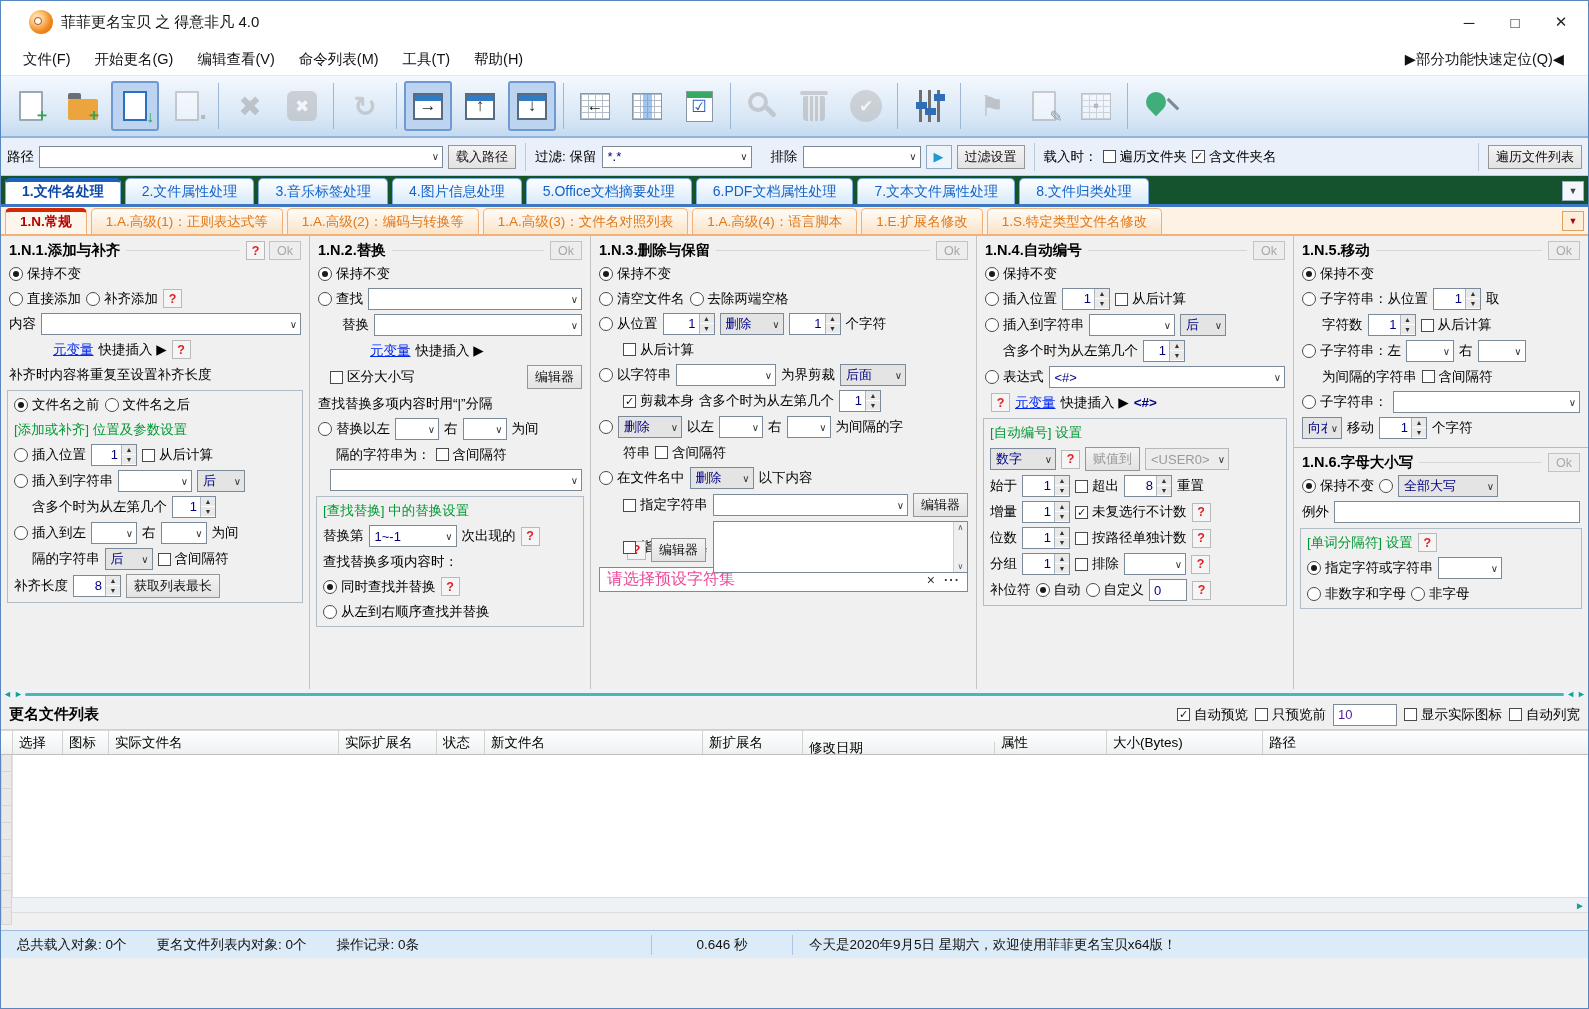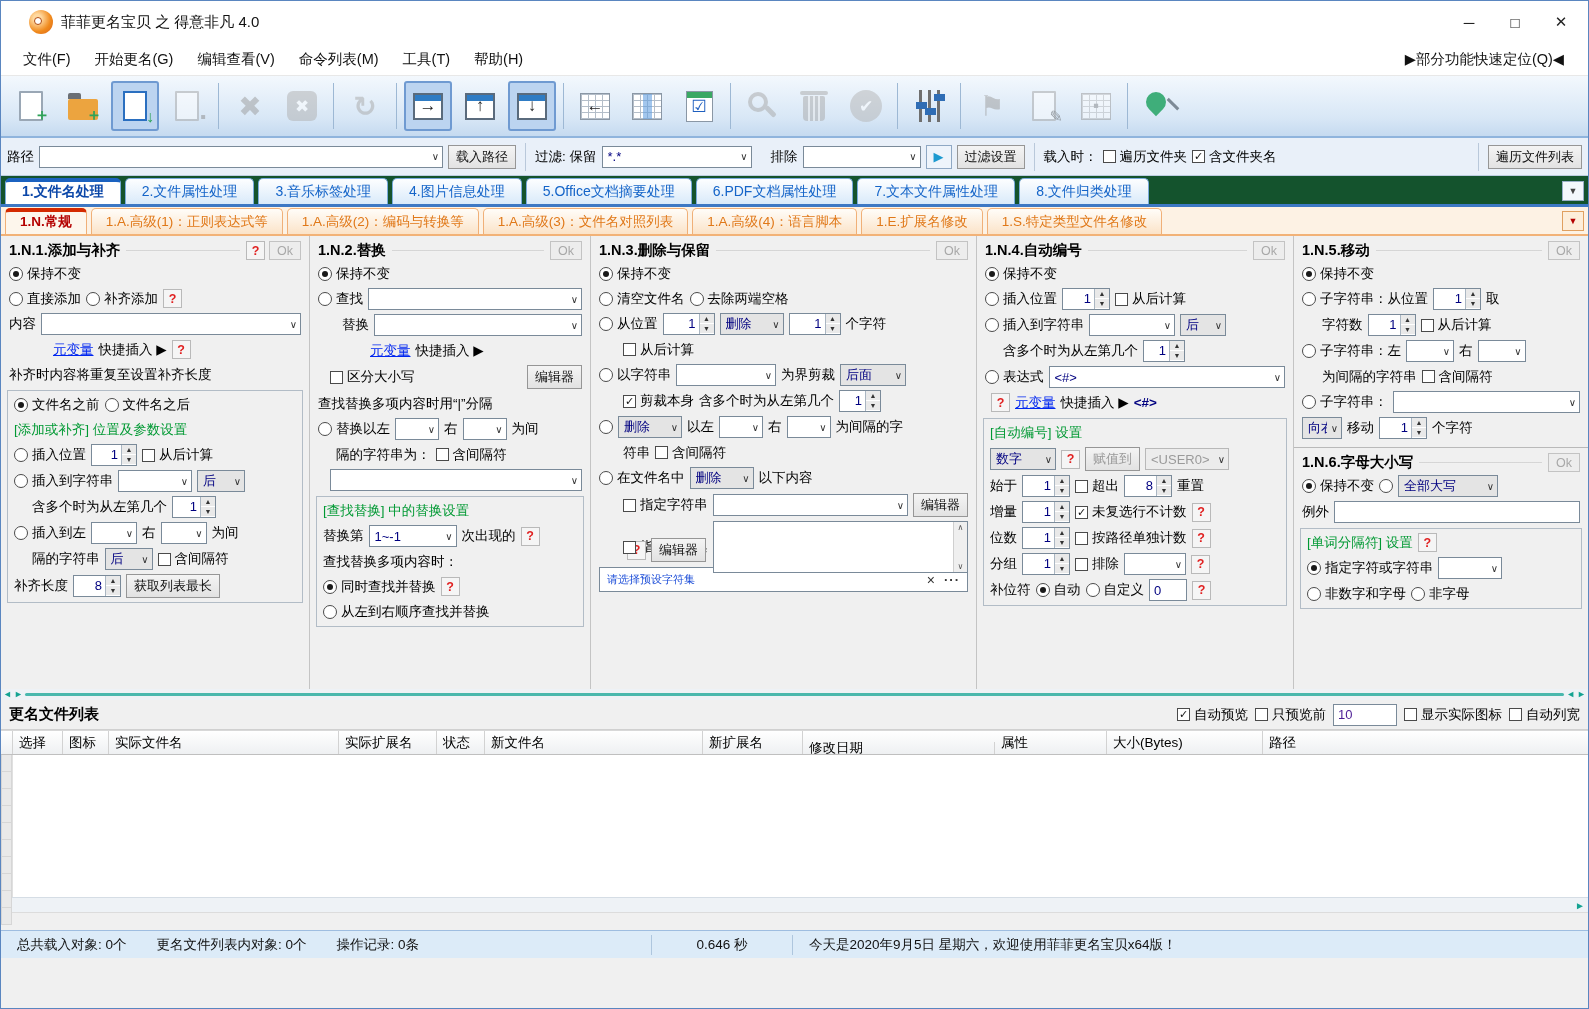--- a/index.html
+++ b/index.html
@@ -97,21 +97,21 @@
   .spar{width:15px;display:flex;flex-direction:column;border-left:1px solid #aab6c2;}
   .spar span{flex:1;font-size:7px;line-height:9px;text-align:center;background:#e9e9e9;color:#333;border-bottom:1px solid #fff;}
   .btn{height:24px;padding:0 7px;background:linear-gradient(#f4f4f4,#e2e2e2);border:1px solid #969696;font-size:13px;color:#111;white-space:nowrap;flex:none;}
   .btn.dis{color:#9a9a9a;}
   .help{width:19px;height:19px;border:1px solid #b9b9b9;background:#f5f5f5;color:#e02020;font-weight:bold;font-size:12.5px;line-height:16px;text-align:center;padding:0;flex:none;}
   .inputc{height:22px;border:1px solid #7a8a99;background:#fff;display:flex;align-items:center;padding:0 4px;flex:none;}
   .ival{color:#000080;font-size:13px;}
   .ta{border:1px solid #7a8a99;background:#fff;position:relative;height:52px;align-self:flex-start;}
   .tarail{position:absolute;right:0;top:0;bottom:0;width:14px;background:#efefef;border-left:1px solid #cfcfcf;display:flex;flex-direction:column;justify-content:space-between;font-size:8px;color:#555;text-align:center;padding:1px 0;}
   .preset{flex:1;height:25px;border:1px solid #7a8a99;background:#fff;display:flex;align-items:center;padding:0 7px;gap:9px;}
-  .preset .pval{flex:1;font-size:11px;color:#1d4ed8;}
+  .preset .pval{flex:1;font-size:16px;color:#ec4899;}
   .preset .px{font-size:14px;color:#333;}
   .preset .pm{font-size:13px;color:#333;font-weight:bold;letter-spacing:1px;}
   .spacer{flex:1;}
   
   .split{height:11px;background:#eef2f6;display:flex;align-items:center;gap:2px;padding:0 2px;}
   .split .ar{color:#14a392;font-size:9px;line-height:9px;}
   .split .line{flex:1;height:3px;background:#49b8ae;border-radius:2px;}
   
   .listbar{height:30px;display:flex;align-items:center;background:#f0f0f0;padding:0 8px;gap:7px;font-size:13.5px;border-bottom:1px solid #d0d0d0;}
   .listtitle{font-weight:bold;font-size:15px;}

